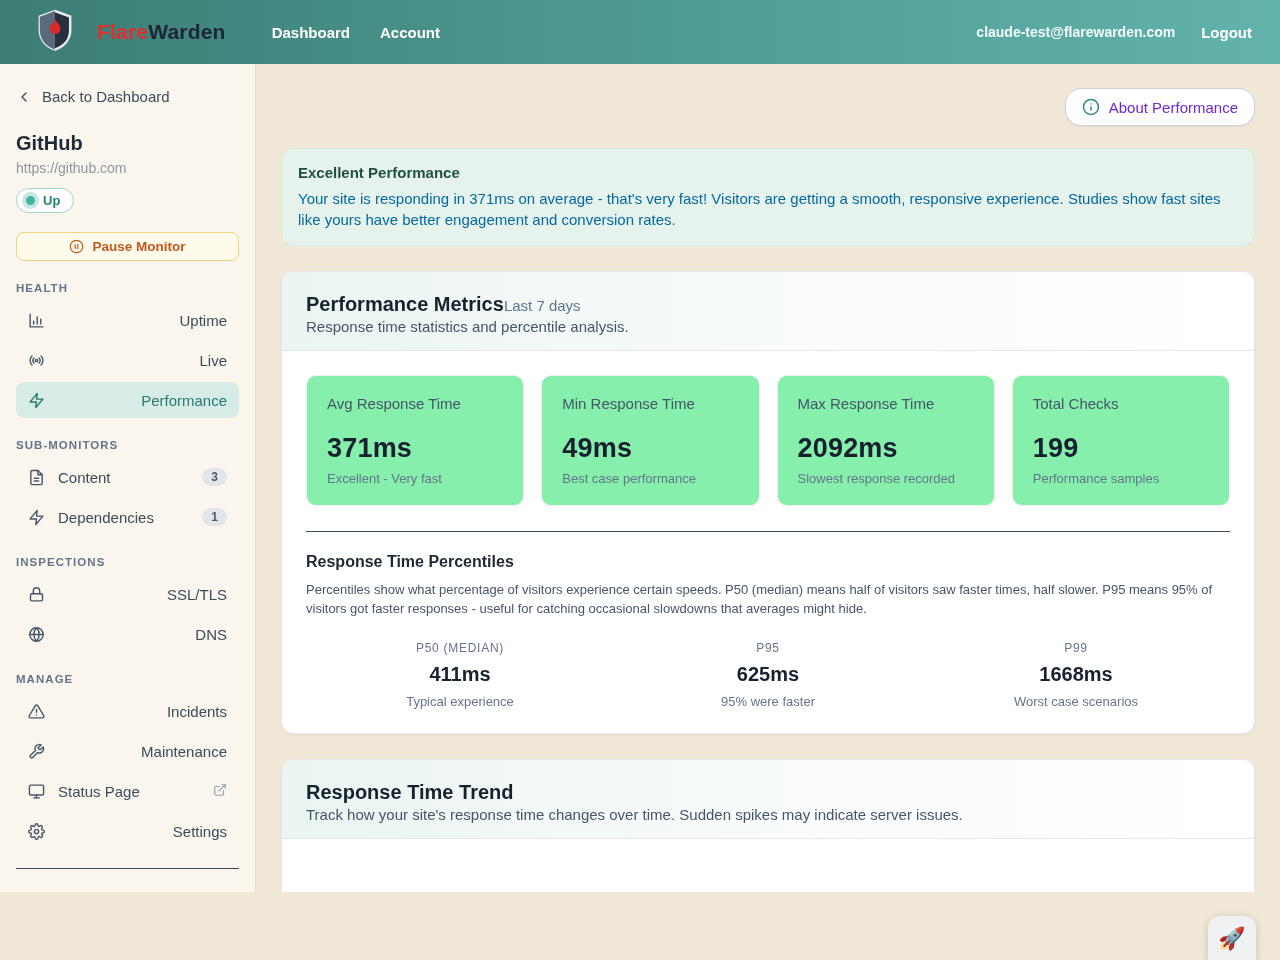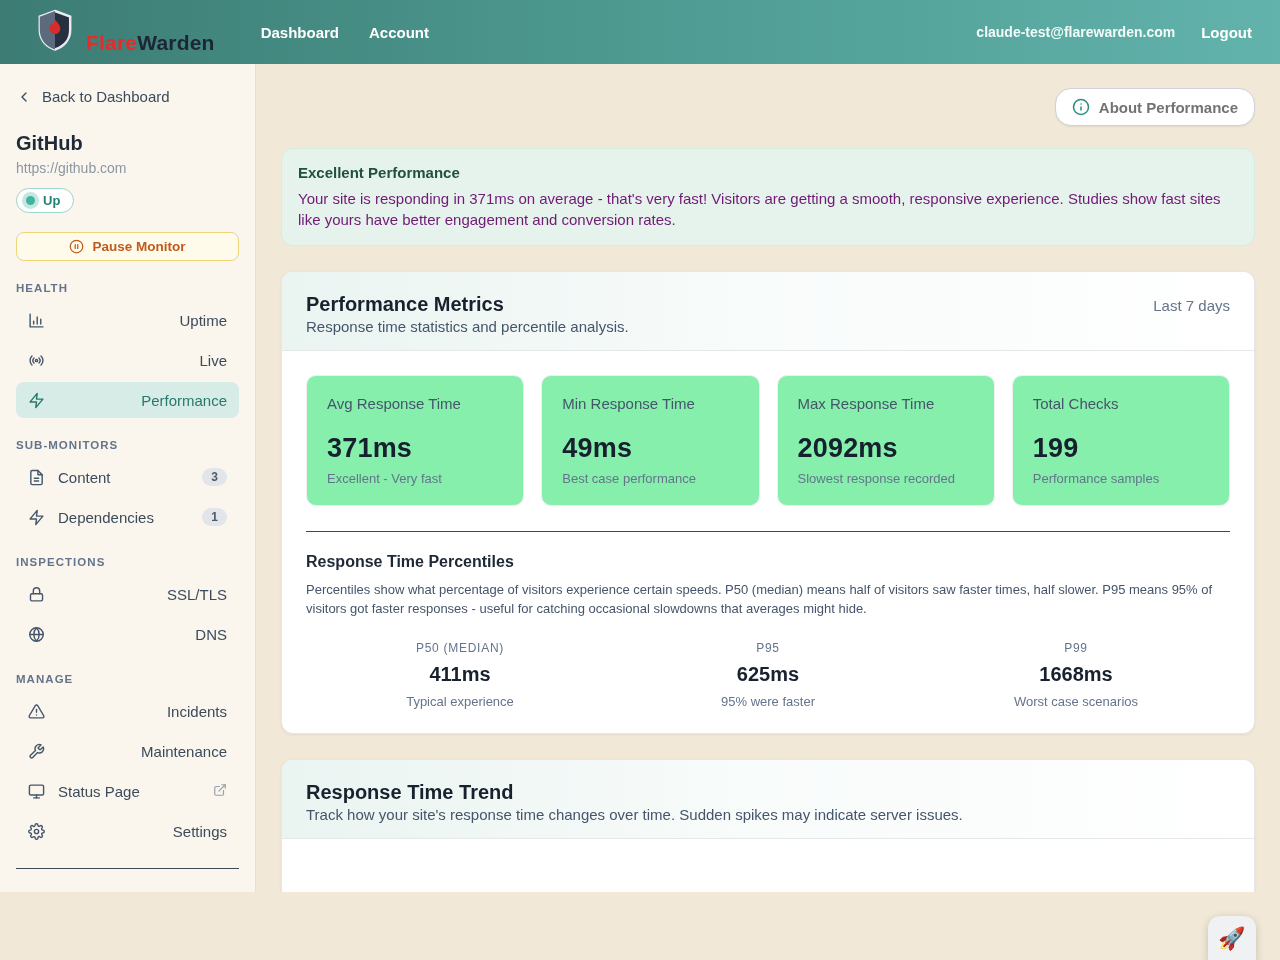--- a/index.html
+++ b/index.html
@@ -1,21 +1,21 @@
 <!DOCTYPE html>
 <html><head>
 <meta charset="utf-8">
 <style>
   * { margin:0; padding:0; box-sizing:border-box; }
   html,body { width:1280px; height:960px; overflow:hidden; font-family:"Liberation Sans", sans-serif; background:#f1e8d7; }
 
   
   .navbar { height:64px; background:linear-gradient(90deg,#3c7c74 0%,#4f9d94 55%,#62b3ac 100%);
     display:flex; align-items:center; padding:0 28px 0 36px; gap:34px; }
-  .brand { display:flex; align-items:flex-end; gap:12px; }
+  .brand { display:flex; align-items:center; gap:23px; }
   .brand-name { font-size:21px; font-weight:800; letter-spacing:.2px; }
   .brand-flare { color:#e22d2d; }
   .brand-warden { color:#1c2636; }
   .nav-links { display:flex; gap:30px; margin-left:12px; }
   .nav-link { color:#ffffff; font-size:15px; font-weight:700; cursor:pointer; }
   .nav-right { margin-left:auto; display:flex; align-items:center; gap:26px; }
   .nav-email { color:#f2fbfa; font-size:14px;font-weight:bold; }
   .nav-logout { color:#ffffff; font-size:15px; font-weight:800; cursor:pointer; }
 
   
@@ -48,33 +48,33 @@
     padding:2px 9px; border-radius:999px; }
   .side-ext { margin-left:auto; }
   .side-ext svg { width:14px; height:14px; stroke:#97a0ab; }
   .side-divider { margin-top:19px; border-top:1px solid #3c4856; }
   .time-option { display:flex; align-items:center; height:36px; padding:0 12px; border-radius:8px;
     color:#242f3d; font-size:14.5px; cursor:pointer; }
 
   
   .about-row { display:flex; justify-content:flex-end; }
   .about-btn { display:flex; align-items:center; gap:9px; background:#ffffff; border:1px solid #ccd3da;
-    border-radius:16px; padding:9px 16px; font-size:15px; font-weight:700; color:#737373; cursor:pointer;
+    border-radius:16px; padding:9px 16px; font-size:15px; font-weight:400; color:#6d28d9; cursor:pointer;
     box-shadow:0 1px 2px rgba(0,0,0,.07); }
   .about-btn svg { width:18px; height:18px; stroke:#2a8d7f; }
 
   .banner { margin-top:22px; background:#e6f3ec; border:1px solid #d6ecdf; border-radius:12px; padding:15px 16px; }
   .banner-title { font-size:15px; font-weight:800; color:#20503f; }
-  .banner-body { margin-top:8px; font-size:15px; line-height:1.38; color:#701a75; }
+  .banner-body { margin-top:8px; font-size:15px; line-height:1.38; color:#0369a1; }
 
   .card { margin-top:25px; background:#ffffff; border:1px solid #e4e7ec; border-radius:12px;
     box-shadow:0 1px 3px rgba(16,24,40,.06); overflow:hidden; }
   .card-header { background:linear-gradient(90deg,#eaf4f1 0%,#f7fbfa 45%,#ffffff 100%);
     border-bottom:1px solid #e5e7eb; padding:21px 24px 15px 24px; }
-  .card-header-top { display:flex; align-items:baseline; justify-content:space-between; }
+  .card-header-top { display:flex; align-items:baseline; }
   .card-title { font-size:20px; font-weight:800; color:#18222f; }
   .card-period { font-size:15px; color:#64748b; }
   .card-subtitle { margin-top:2px; font-size:15px; color:#45556a; }
   .card-body { padding:24px; }
 
   .stats-grid { display:grid; grid-template-columns:repeat(4,1fr); gap:17px; }
   .stat-card { background:#86efac; border:1px solid #edeff2; border-radius:10px; padding:19px 20px; }
   .stat-label { font-size:15px; color:#45556a; }
   .stat-value { margin-top:21px; font-size:27px; font-weight:800; color:#16202e; letter-spacing:.2px; }
   .stat-caption { margin-top:7px; font-size:13px; color:#64748b; }

